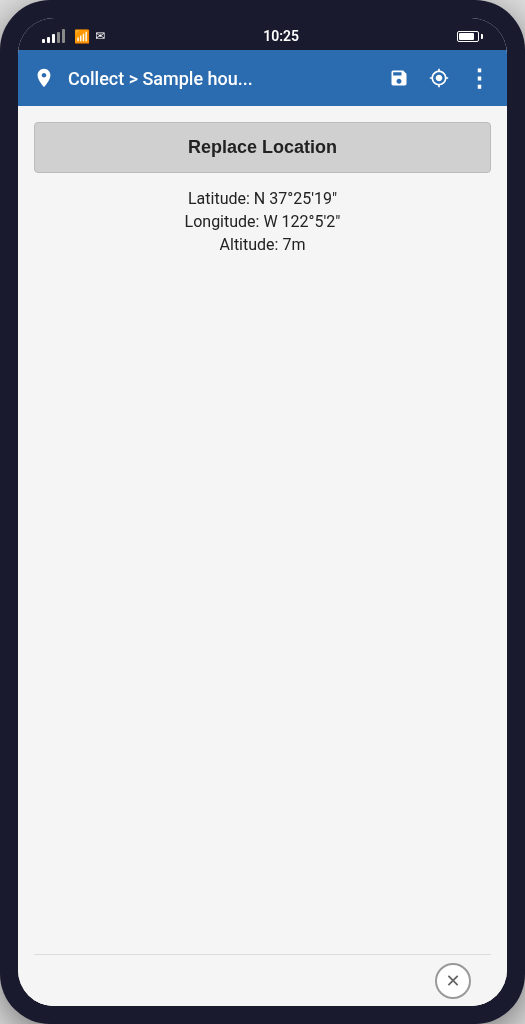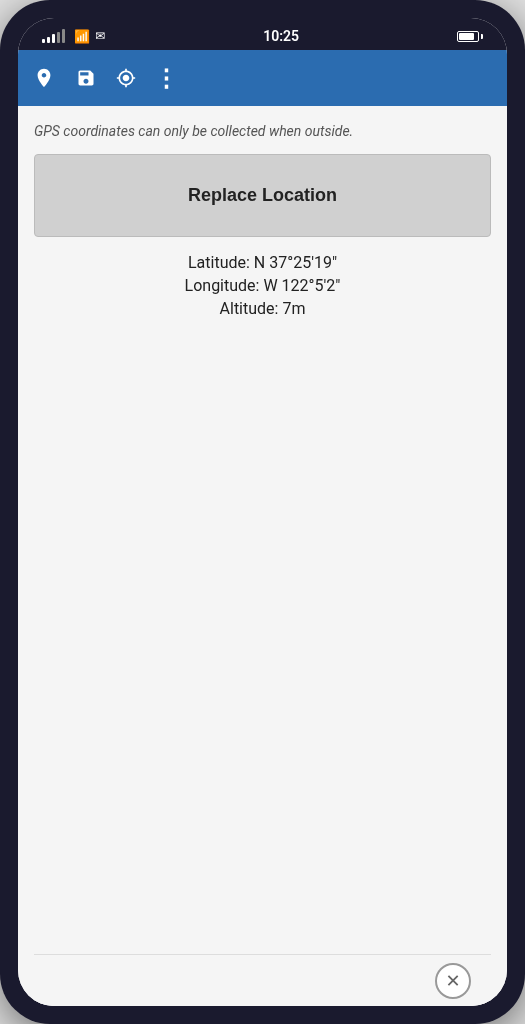--- a/index.html
+++ b/index.html
@@ -154,21 +154,21 @@
       font-style: italic;
       color: #555;
       font-size: 14px;
       line-height: 1.4;
     }
 
     .replace-location-btn {
       background: #d0d0d0;
       border: 1px solid #bbb;
       border-radius: 4px;
-      padding: 30px 0;
+      padding: 14px 0;
       text-align: center;
       font-size: 18px;
       font-weight: 700;
       color: #222;
       cursor: pointer;
       width: 100%;
     }
 
     .location-details {
       display: flex;
@@ -254,37 +254,37 @@
         </div>
       </div>
     </div>
 
     <div class="app-bar">
       <div class="app-bar-icon">
         <svg width="22" height="22" viewBox="0 0 24 24" fill="white">
           <path d="M12 2C8.13 2 5 5.13 5 9c0 5.25 7 13 7 13s7-7.75 7-13c0-3.87-3.13-7-7-7zm0 9.5c-1.38 0-2.5-1.12-2.5-2.5s1.12-2.5 2.5-2.5 2.5 1.12 2.5 2.5-1.12 2.5-2.5 2.5z"></path>
         </svg>
       </div>
+      <div class="app-bar-title">Collect &gt; Sample hou...</div>
       <div class="app-bar-actions">
         <div class="app-bar-action-btn">
           <svg width="20" height="20" viewBox="0 0 24 24" fill="white">
             <path d="M17 3H5c-1.11 0-2 .9-2 2v14c0 1.1.89 2 2 2h14c1.1 0 2-.9 2-2V7l-4-4zm-5 16c-1.66 0-3-1.34-3-3s1.34-3 3-3 3 1.34 3 3-1.34 3-3 3zm3-10H5V5h10v4z"></path>
           </svg>
         </div>
         <div class="app-bar-action-btn">
           <svg width="20" height="20" viewBox="0 0 24 24" fill="white">
             <path d="M12 8c-2.21 0-4 1.79-4 4s1.79 4 4 4 4-1.79 4-4-1.79-4-4-4zm8.94 3c-.46-4.17-3.77-7.48-7.94-7.94V1h-2v2.06C6.83 3.52 3.52 6.83 3.06 11H1v2h2.06c.46 4.17 3.77 7.48 7.94 7.94V23h2v-2.06c4.17-.46 7.48-3.77 7.94-7.94H23v-2h-2.06zM12 19c-3.87 0-7-3.13-7-7s3.13-7 7-7 7 3.13 7 7-3.13 7-7 7z"></path>
           </svg>
         </div>
         <div class="app-bar-action-btn" style="font-size:24px; font-weight:900; letter-spacing:-1px;">⋮</div>
       </div>
     </div>
 
     <div class="content">
-      <div class="gps-note">GPS coordinates can only be collected when outside.</div>
 
       <button class="replace-location-btn">Replace Location</button>
 
       <div class="location-details">
         <div class="location-detail-line">Latitude: N 37°25'19"</div>
         <div class="location-detail-line">Longitude: W 122°5'2"</div>
         <div class="location-detail-line">Altitude: 7m</div>
       </div>
 
       <div class="bottom-spacer"></div>

